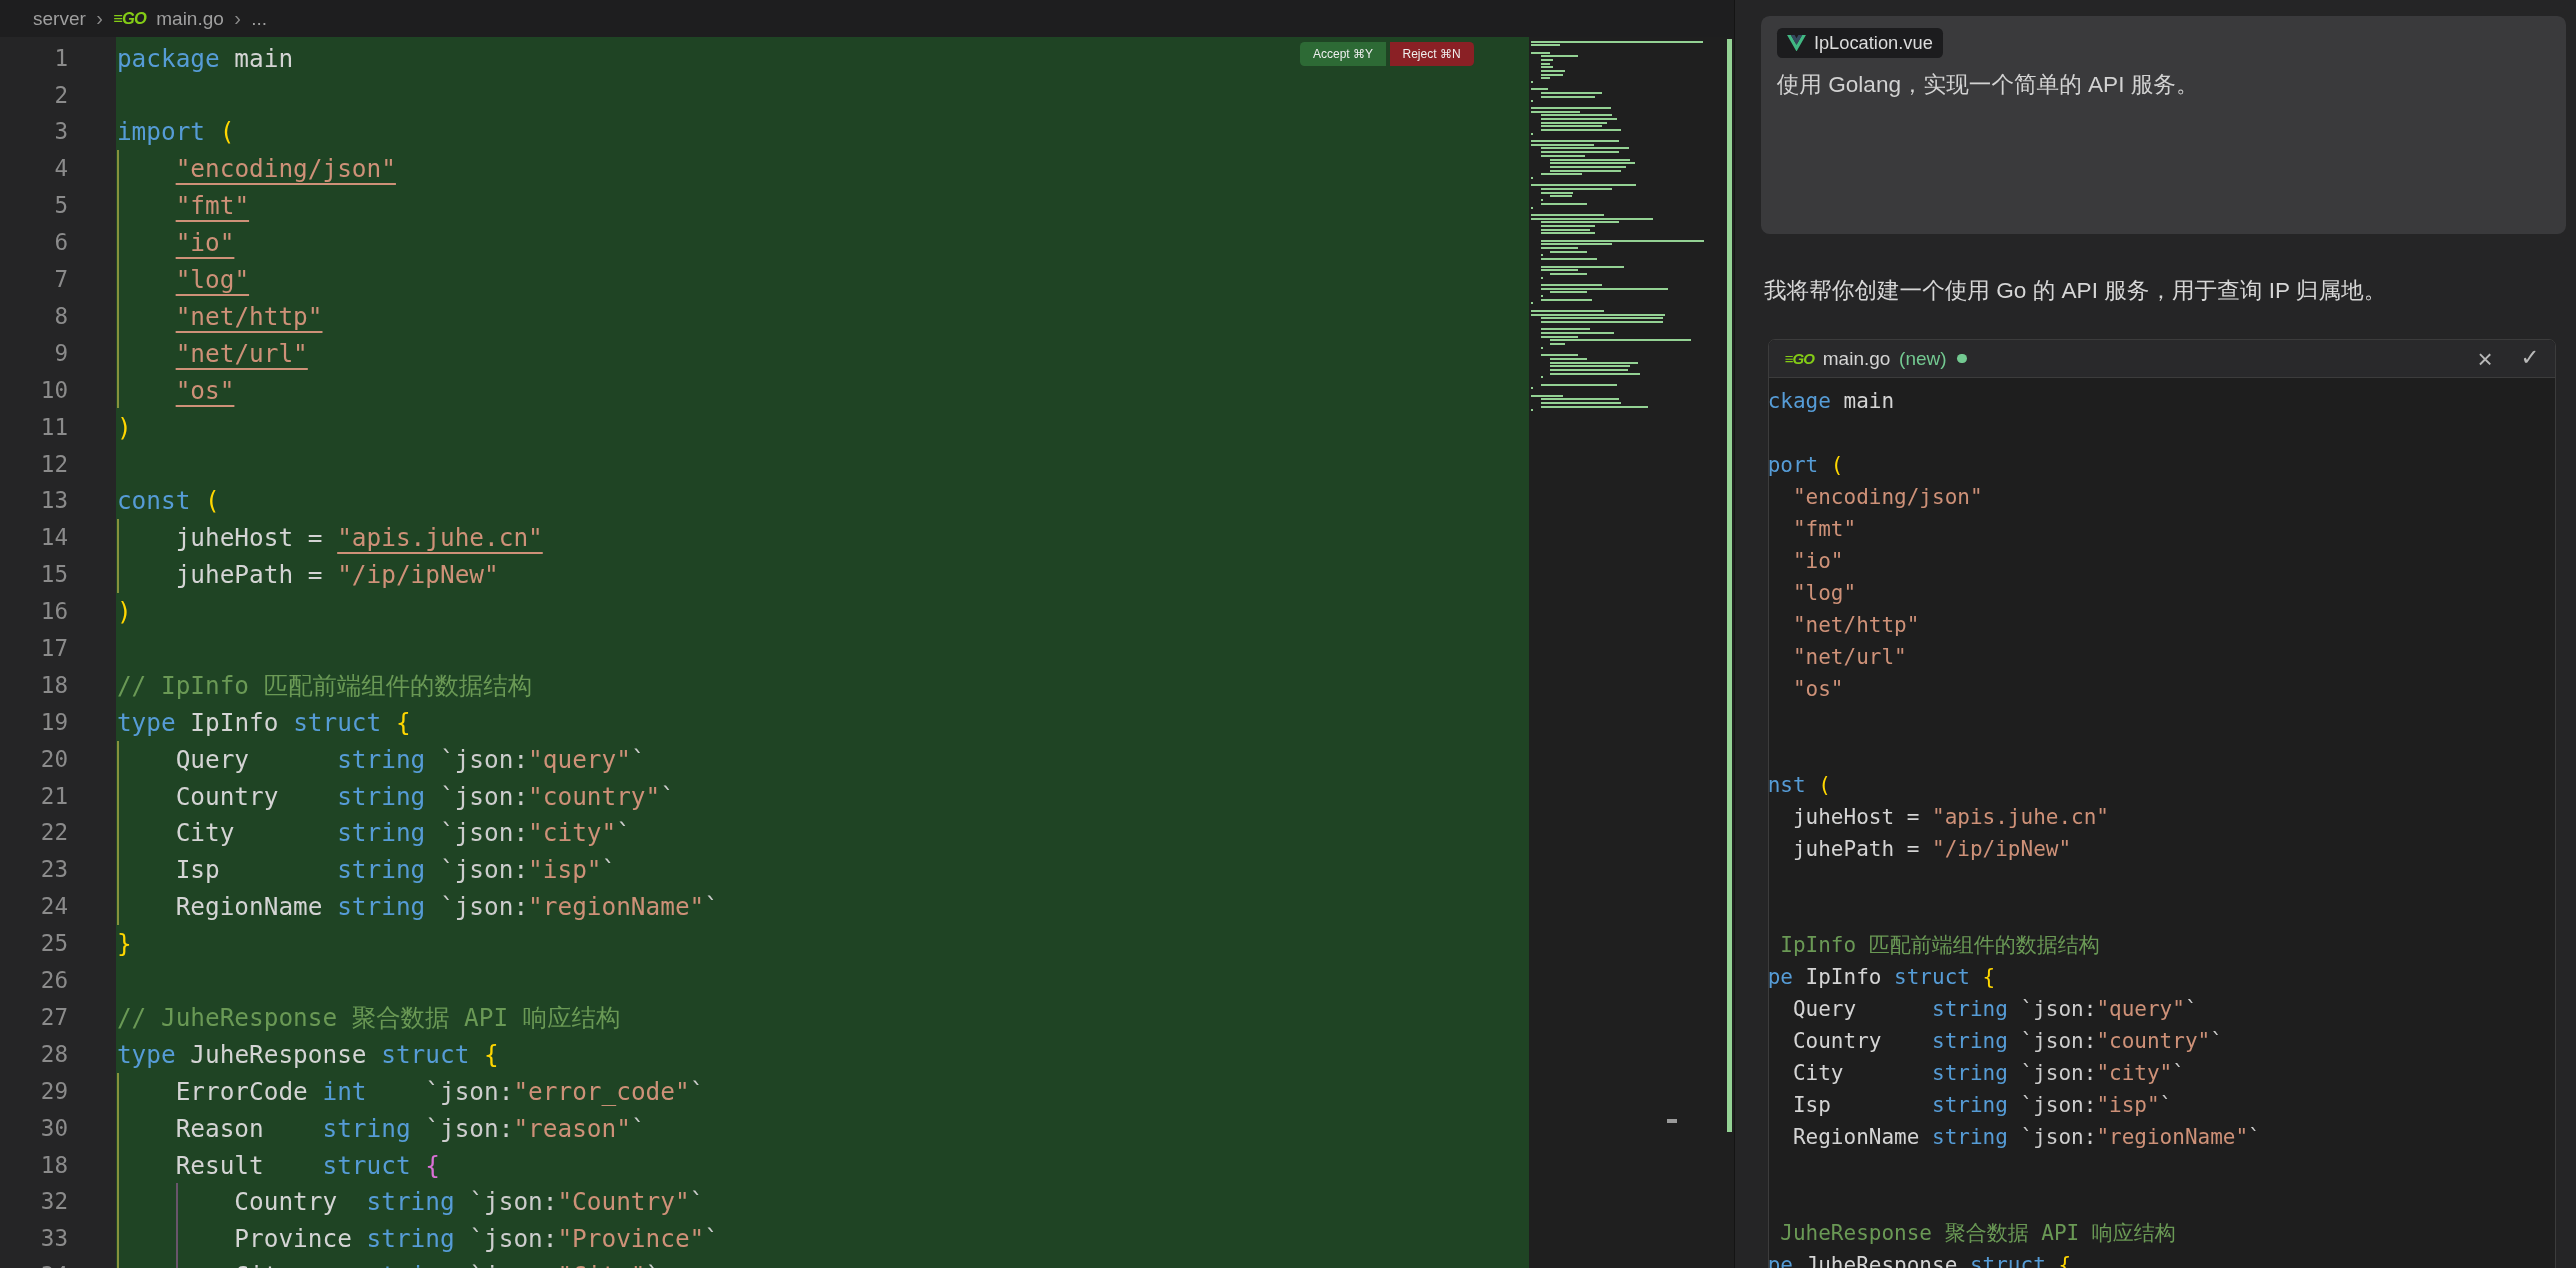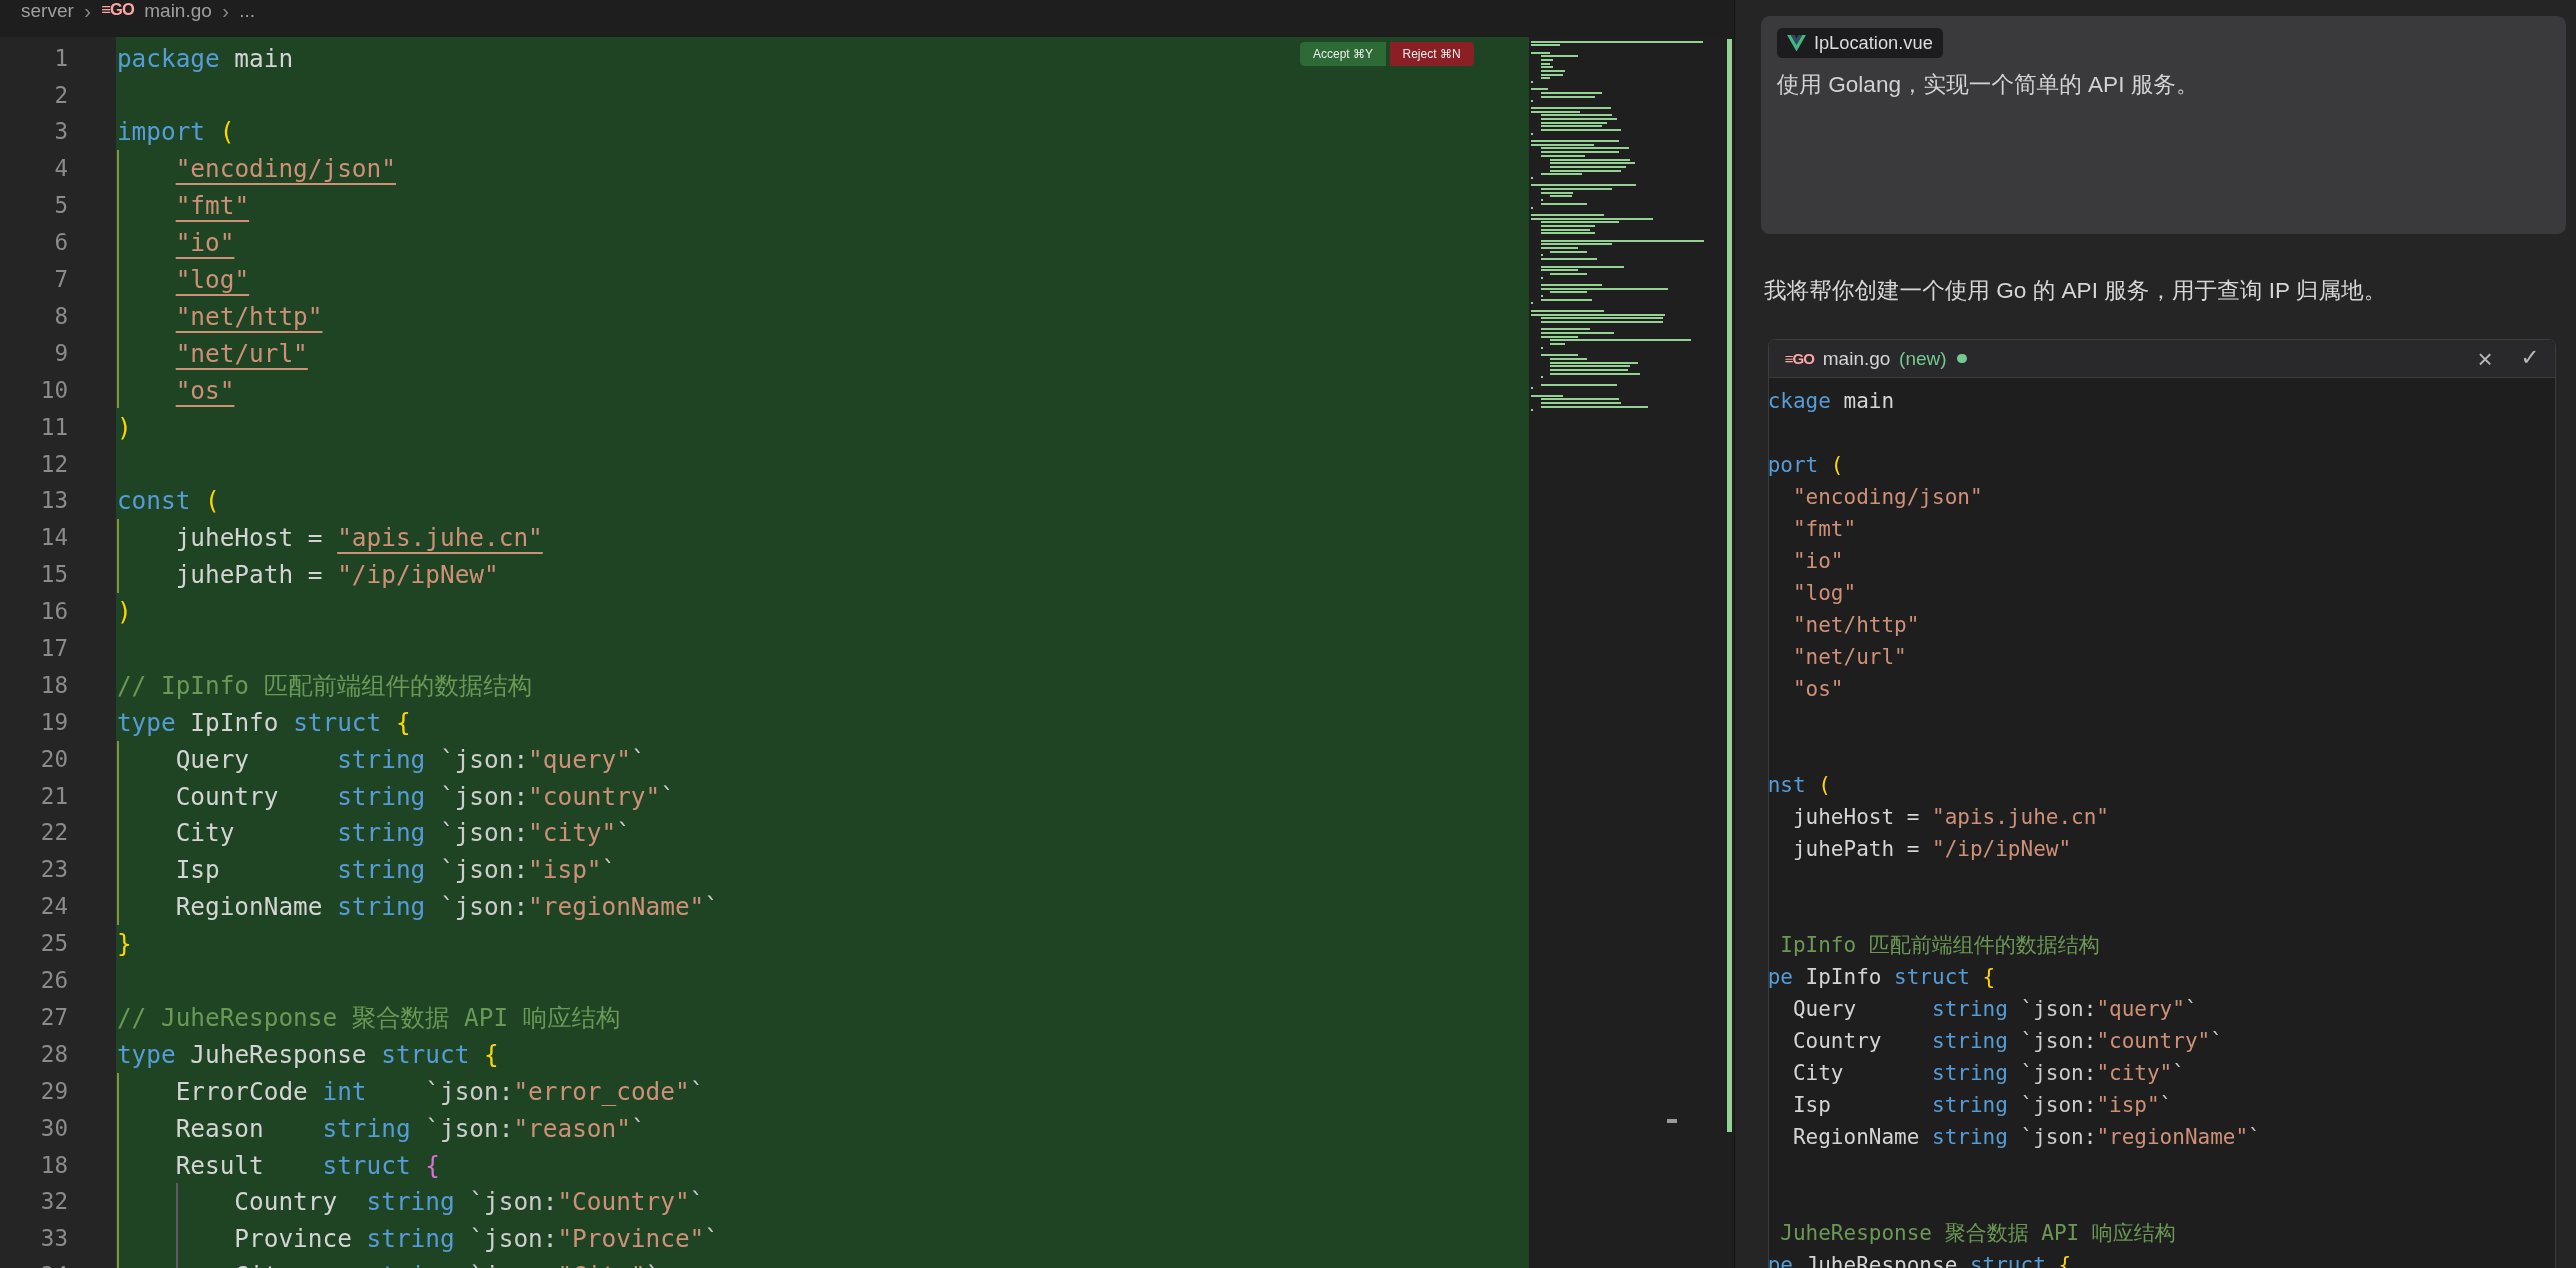--- a/index.html
+++ b/index.html
@@ -2,25 +2,25 @@
 <html style="font-size:14px"><head>
 <meta charset="utf-8">
 <style>
   html,body{margin:0;padding:0;background:#1f1f1f;}
   body{width:2576px;height:1269px;position:relative;overflow:hidden;
        font-family:"Liberation Sans","DejaVu Sans",sans-serif;}
 
   
   .editor{position:absolute;left:0;top:0;width:1734px;height:1269px;background:#1f4424;}
   .breadcrumb{position:absolute;left:0;top:0;width:100%;height:37px;background:#1e1e1f;
-      display:flex;padding-left:21px;gap:10.4px;box-sizing:border-box;
+      display:flex;align-items:center;padding-left:33px;gap:10.4px;box-sizing:border-box;
       color:#9f9f9f;font-size:19px;}
   .crumb{color:#9f9f9f;}
   .crumb-sep{color:#8a8a8a;font-size:20px;}
-  .go-icon{color:#fca5a5;font-weight:bold;font-size:16.5px;letter-spacing:-0.9px;}
+  .go-icon{color:#84cc16;font-weight:bold;font-size:16.5px;letter-spacing:-0.9px;font-style:italic;}
   .gutter{position:absolute;left:0;top:37px;bottom:0;width:116px;background:#252526;}
   .gutter .ln{position:absolute;right:48px;height:37px;line-height:37px;
       font-family:"DejaVu Sans Mono",monospace;font-size:22.6px;color:#8b8b8b;}
   .codearea{position:absolute;left:116px;top:37px;width:1413px;bottom:0;background:#1f4424;overflow:hidden;}
   .codeline{position:absolute;left:0.9px;height:37px;line-height:37px;white-space:pre;
       font-family:"DejaVu Sans Mono",monospace;font-size:24.4px;}
   .tk-kw{color:#569cd6}.tk-fg{color:#d4d4d4}.tk-str{color:#ce9178}
   .tk-stru{color:#ce9178;text-decoration:underline;text-underline-offset:6.1px;text-decoration-thickness:1.7px;}
   .tk-com{color:#6a9955}.tk-b1{color:#ffd700}.tk-b2{color:#da70d6}.tk-tag{color:#cdcdcd}
   .guide{position:absolute;width:1.7px;}

